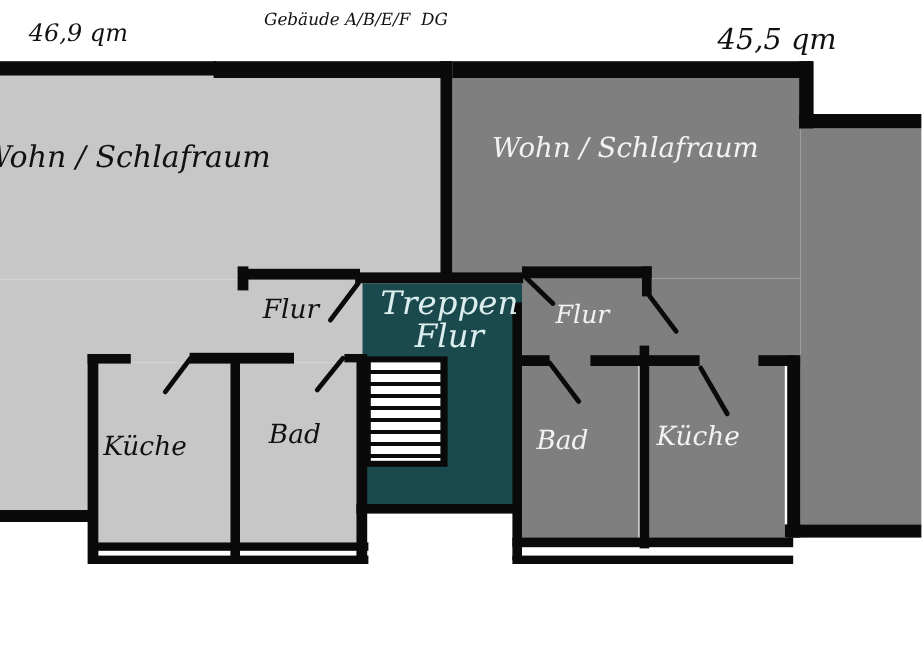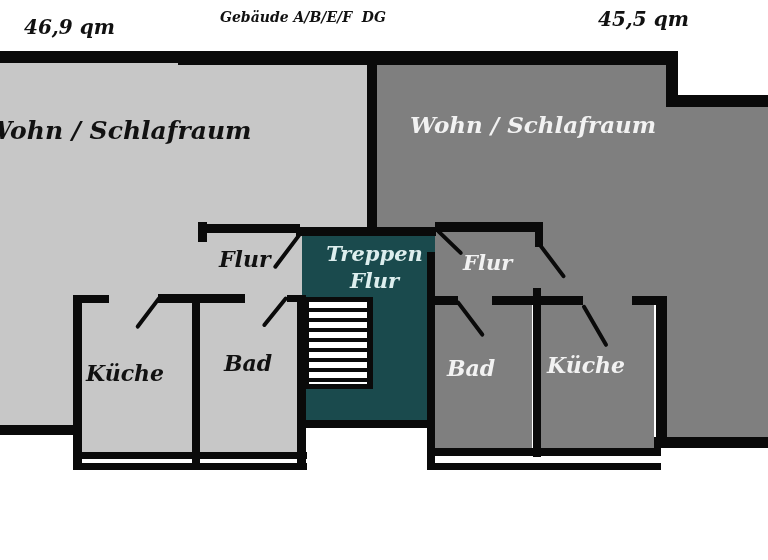--- a/index.html
+++ b/index.html
@@ -2,43 +2,43 @@
 <html style="--left-apartment-fill: #c7c7c7; --right-apartment-fill: #7f7f7f; --stairwell-fill: #1a4a4d; --stairwell-text: #ddeeee; --wall: #0a0a0a; --background: #ffffff;"><head>
 <meta charset="utf-8">
 <style>
   html,body{margin:0;padding:0;}
   #plan{
     position:relative;
     width:768px;height:548px;
     background:var(--background,#fff);
     overflow:hidden;
     font-family:"DejaVu Serif","Liberation Serif",serif;
-    font-style:italic;font-weight:bold;
+    font-style:italic;font-weight:normal;
   }
   #plan div{position:absolute;box-sizing:border-box;}
   .light{background:var(--left-apartment-fill,#c7c7c7);}
   .dark{background:var(--right-apartment-fill,#7f7f7f);}
   .teal{background:var(--stairwell-fill,#1a4a4d);}
   .w{background:var(--wall,#0a0a0a);}
   .door{background:var(--wall,#0a0a0a);height:4px;transform-origin:0 50%;border-radius:2px;}
   .lbl{white-space:nowrap;color:#111;line-height:1.1;}
   .lbl.white{color:#f2f2f2;}
   .title{white-space:pre;}
   .stairs-box{background:var(--wall,#0a0a0a);}
   .stairs-steps{background:repeating-linear-gradient(to bottom,#ffffff 0 6px,var(--wall,#0a0a0a) 6px 10px);}
-  .stair-label{color:var(--stairwell-text,#ddeeee);text-align:center;padding-left:12px;font-size:21px;line-height:27px;}
+  .stair-label{color:var(--stairwell-text,#ddeeee);text-align:center;padding-left:12px;font-size:27px;line-height:27px;}
 </style>
 </head>
 <body>
 
 <div id="plan">
 
   <div class="lbl" style="left:24px;top:16px;font-size:20px;">46,9 qm</div>
   <div class="lbl title" style="left:220px;top:10px;font-size:14px;">Gebäude A/B/E/F  DG</div>
-  <div class="lbl" style="left:598px;top:8px;font-size:20px;">45,5 qm</div>
+  <div class="lbl" style="left:598px;top:20px;font-size:24px;">45,5 qm</div>
 
   <div class="light" style="left:0;top:63px;width:367px;height:170px;"></div>
   <div class="light" style="left:0;top:233px;width:302px;height:69px;"></div>
   <div class="light" style="left:0;top:295px;width:75px;height:130px;"></div>
   <div class="light" style="left:82px;top:302px;width:110px;height:150px;"></div>
   <div class="light" style="left:200px;top:302px;width:97px;height:150px;"></div>
 
   <div class="dark" style="left:377px;top:65px;width:290px;height:167px;"></div>
   <div class="dark" style="left:435px;top:232px;width:232px;height:73px;"></div>
   <div class="dark" style="left:667px;top:107px;width:101px;height:330px;"></div>

